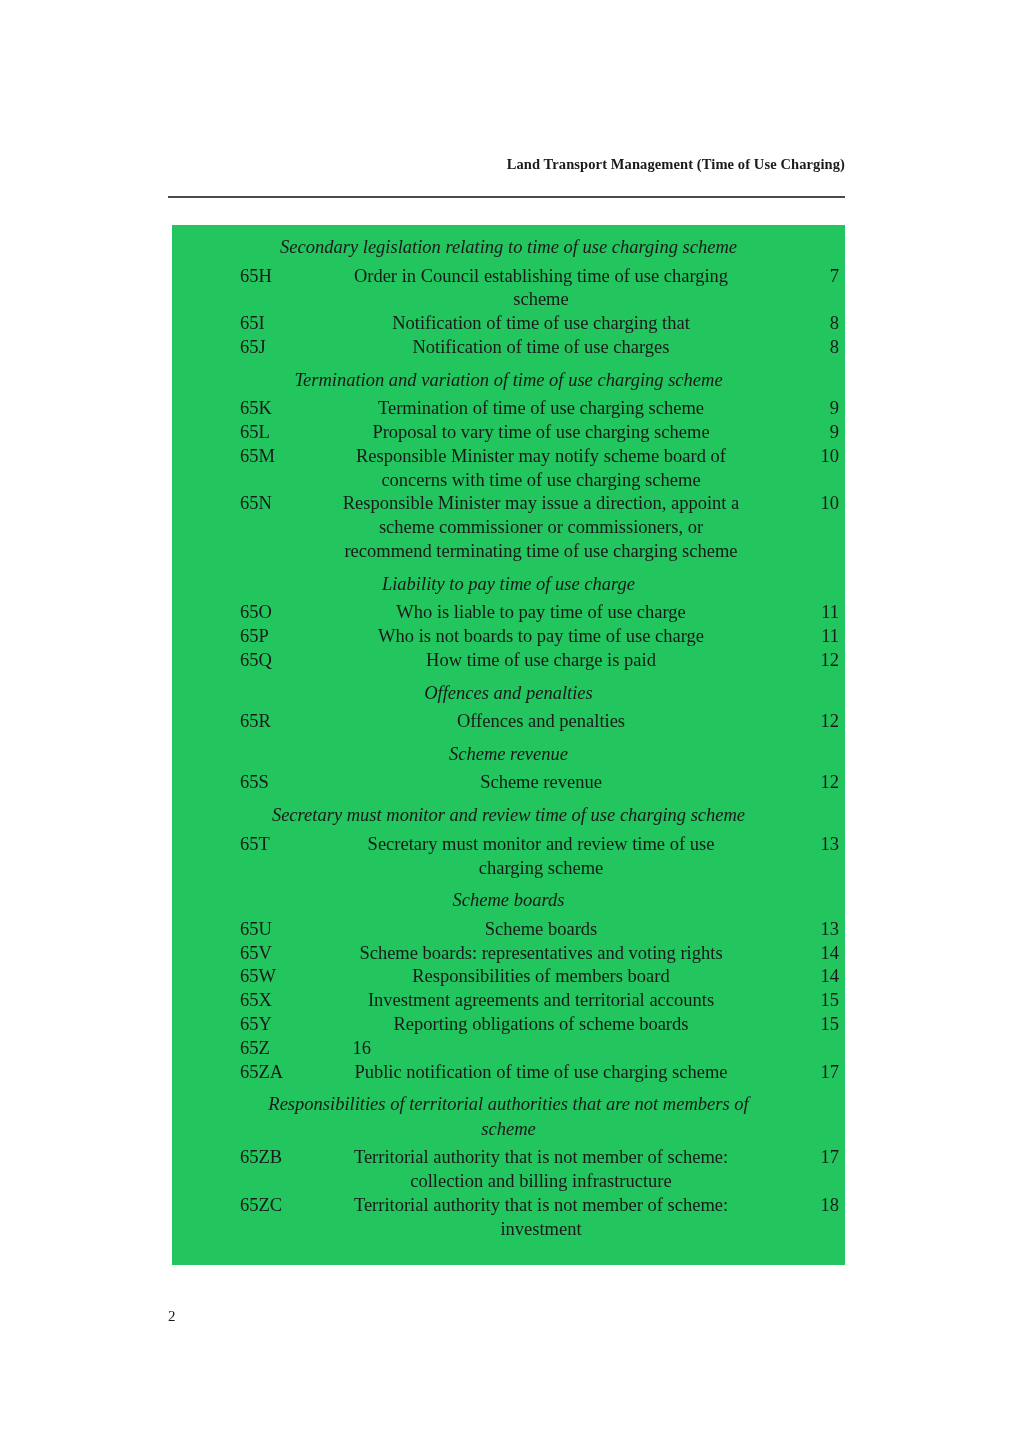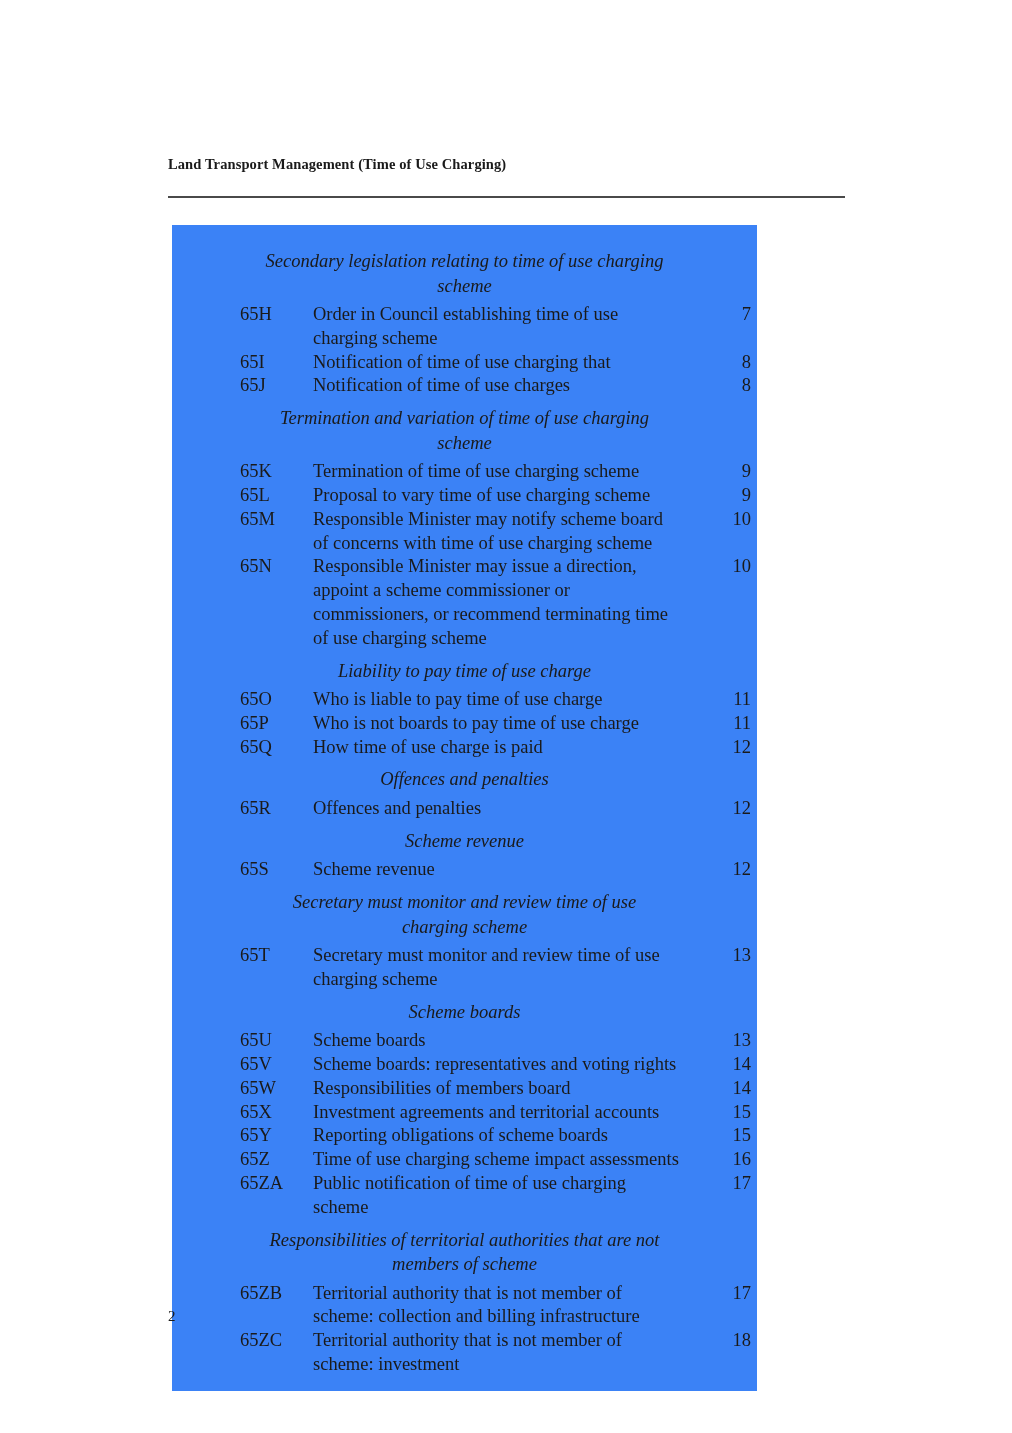--- a/index.html
+++ b/index.html
@@ -20,21 +20,21 @@
     position: absolute;
     inset: 0;
   }
 
   
   .doc-header {
     position: absolute;
     left: 168px;
     top: 155px;
     width: 677px;
-    text-align: left;
+    text-align: right;
   }
   .doc-header .line {
     font-weight: bold;
     font-size: 14.5px;
     line-height: 19px;
     letter-spacing: 0.1px;
   }
   .header-rule {
     position: absolute;
     left: 168px;
@@ -42,52 +42,54 @@
     width: 677px;
     height: 0;
     border-top: 2px solid #4a4a4a;
   }
 
   
   .toc-panel {
     position: absolute;
     left: 172px;
     top: 225px;
-    width: 585px;
+    width: 673px;
     min-height: 1040px;
-    background: #3b82f6;
-    padding: 16px 0 14px 0;
+    background: #22c55e;
+    padding: 2px 0 14px 0;
     box-sizing: border-box;
   }
 
   .toc-heading {
     text-align: center;
     font-style: italic;
     font-size: 18.5px;
     line-height: 24.5px;
     padding: 8px 88px 5px 88px;
     box-sizing: border-box;
   }
 
   .toc-row {
     position: relative;
     display: flex;
     align-items: flex-start;
     padding: 0 6px 0 68px;
     box-sizing: border-box;
     font-size: 18.5px;
     line-height: 23.8px;
+    gap: 24px;
   }
   .toc-num {
     flex: 0 0 73px;
     white-space: nowrap;
   }
   .toc-title {
     flex: 1 1 auto;
     padding-right: 36px;
+    text-align: center;
   }
   .toc-page {
     flex: 0 0 34px;
     text-align: right;
   }
 
   
   .folio {
     position: absolute;
     left: 168px;
@@ -199,21 +201,20 @@
         <div class="toc-title">Investment agreements and territorial accounts</div>
         <div class="toc-page">15</div>
       </div>
       <div class="toc-row">
         <div class="toc-num">65Y</div>
         <div class="toc-title">Reporting obligations of scheme boards</div>
         <div class="toc-page">15</div>
       </div>
       <div class="toc-row">
         <div class="toc-num">65Z</div>
-        <div class="toc-title">Time of use charging scheme impact assessments</div>
         <div class="toc-page">16</div>
       </div>
       <div class="toc-row">
         <div class="toc-num">65ZA</div>
         <div class="toc-title">Public notification of time of use charging scheme</div>
         <div class="toc-page">17</div>
       </div>
       <div class="toc-heading">Responsibilities of territorial authorities that are not members of scheme</div>
       <div class="toc-row">
         <div class="toc-num">65ZB</div>

